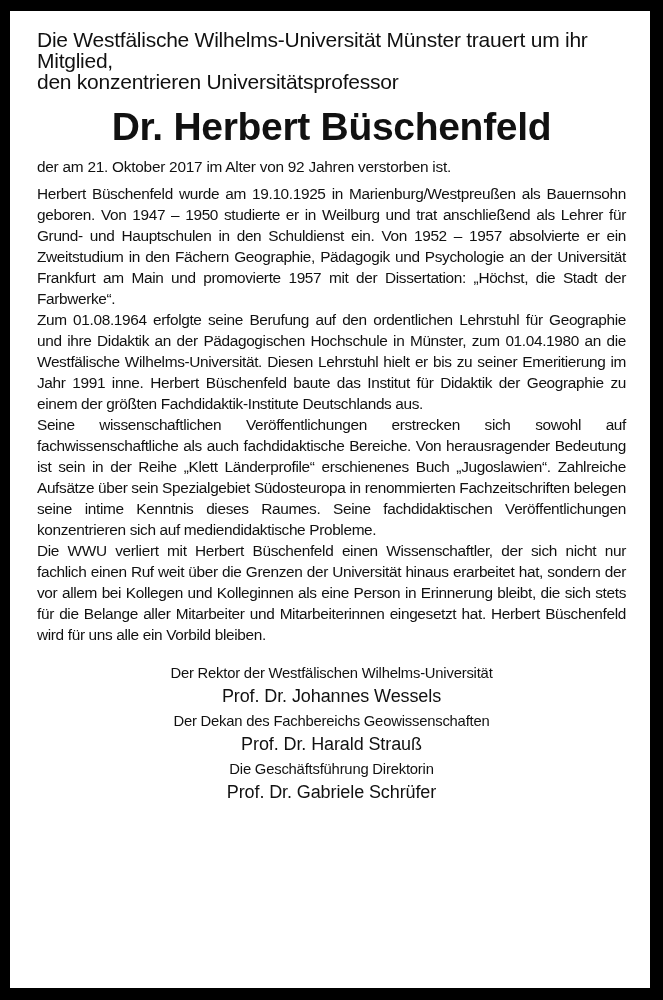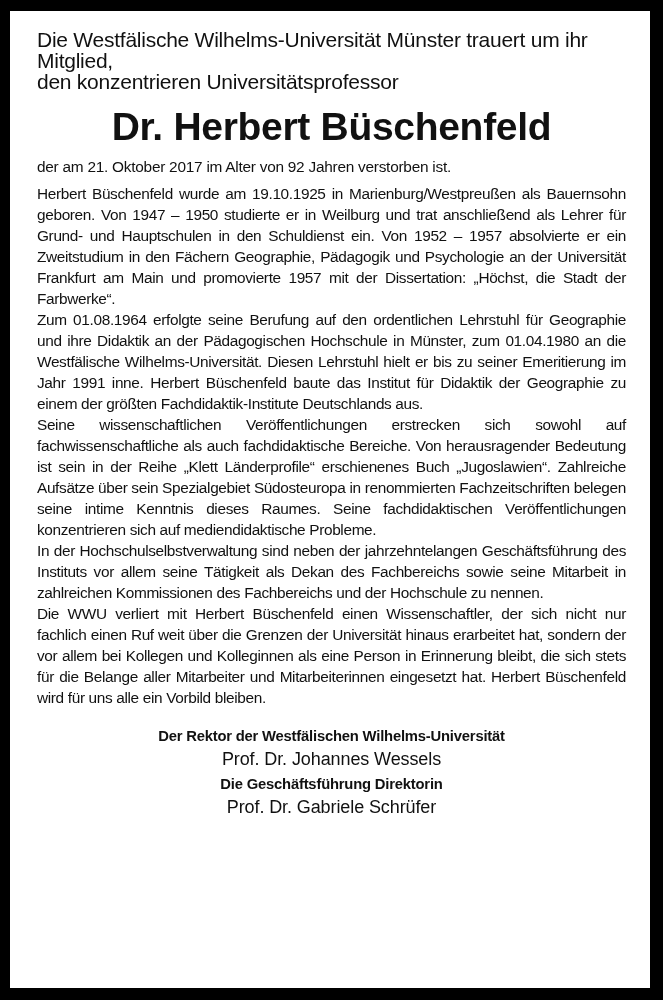--- a/index.html
+++ b/index.html
@@ -13,45 +13,48 @@
   .name {
     font-size: 39px; font-weight: bold; text-align: center;
     margin: 12px 0 6px 0; letter-spacing: -0.3px; line-height: 46px;
   }
   .died { font-size: 15.4px; line-height: 21px; letter-spacing: -0.25px; margin: 0 0 6px 0; }
   .body p {
     margin: 0; font-size: 15.4px; line-height: 21px; text-align: justify;
     letter-spacing: -0.35px; hyphens: manual;
   }
   .signatures { margin-top: 18px; text-align: center; }
-  .sig-role { font-size: 14.8px; line-height: 21px; letter-spacing: -0.2px; font-weight: bold; }
+  .sig-role { font-size: 14.8px; line-height: 21px; letter-spacing: -0.2px; }
   .sig-name { font-size: 18px; line-height: 25px; letter-spacing: -0.1px; margin-bottom: 2px; }
 </style>
 </head>
 <body>
 
 <div class="card">
   <p class="intro">
     <span>Die Westfälische Wilhelms-Universität Münster trauert um ihr Mitglied,</span><br>
     <span>den konzentrieren Universitätsprofessor</span>
   </p>
   <div class="name">Dr. Herbert Büschenfeld</div>
   <p class="died">der am 21. Oktober 2017 im Alter von 92 Jahren verstorben ist.</p>
 
   <div class="body">
     <p>Herbert Büschenfeld wurde am 19.10.1925 in Marienburg/Westpreußen als Bauernsohn geboren. Von 1947 – 1950 studierte er in Weilburg und trat anschließend als Lehrer für Grund- und Hauptschulen in den Schuldienst ein. Von 1952 – 1957 absolvierte er ein Zweitstudium in den Fächern Geographie, Pädagogik und Psychologie an der Universität Frankfurt am Main und promovierte 1957 mit der Dissertation: „Höchst, die Stadt der Farbwerke“.</p>
     <p>Zum 01.08.1964 erfolgte seine Berufung auf den ordentlichen Lehrstuhl für Geographie und ihre Didaktik an der Pädagogischen Hochschule in Münster, zum 01.04.1980 an die Westfälische Wilhelms-Universität. Diesen Lehrstuhl hielt er bis zu seiner Emeritierung im Jahr 1991 inne. Herbert Büschenfeld baute das Institut für Didaktik der Geographie zu einem der größten Fachdidaktik-Institute Deutschlands aus.</p>
     <p>Seine wissenschaftlichen Veröffentlichungen erstrecken sich sowohl auf fachwissenschaftliche als auch fachdidaktische Bereiche. Von herausragender Bedeutung ist sein in der Reihe „Klett Länderprofile“ erschienenes Buch „Jugoslawien“. Zahlreiche Aufsätze über sein Spezialgebiet Südosteuropa in renommierten Fachzeitschriften belegen seine intime Kenntnis dieses Raumes. Seine fachdidaktischen Veröffentlichungen konzentrieren sich auf mediendidaktische Probleme.</p>
-    <p>In der Hochschulselbstverwaltung sind neben der jahrzehntelangen Geschäftsführung des Instituts vor allem seine Tätigkeit als Dekan des Fachbereichs sowie seine Mitarbeit in zahlreichen Kommissionen des Fachbereichs und der Hochschule zu nennen.</p>
     <p>Die WWU verliert mit Herbert Büschenfeld einen Wissenschaftler, der sich nicht nur fachlich einen Ruf weit über die Grenzen der Universität hinaus erarbeitet hat, sondern der vor allem bei Kollegen und Kolleginnen als eine Person in Erinnerung bleibt, die sich stets für die Belange aller Mitarbeiter und Mitarbeiterinnen eingesetzt hat. Herbert Büschenfeld wird für uns alle ein Vorbild bleiben.</p>
   </div>
 
   <div class="signatures">
     <div>
       <div class="sig-role">Der Rektor der Westfälischen Wilhelms-Universität</div>
       <div class="sig-name">Prof. Dr. Johannes Wessels</div>
     </div>
     <div>
+      <div class="sig-role">Der Dekan des Fachbereichs Geowissenschaften</div>
+      <div class="sig-name">Prof. Dr. Harald Strauß</div>
+    </div>
+    <div>
       <div class="sig-role">Die Geschäftsführung Direktorin</div>
       <div class="sig-name">Prof. Dr. Gabriele Schrüfer</div>
     </div>
   </div>
 </div>
 
 </body></html>

